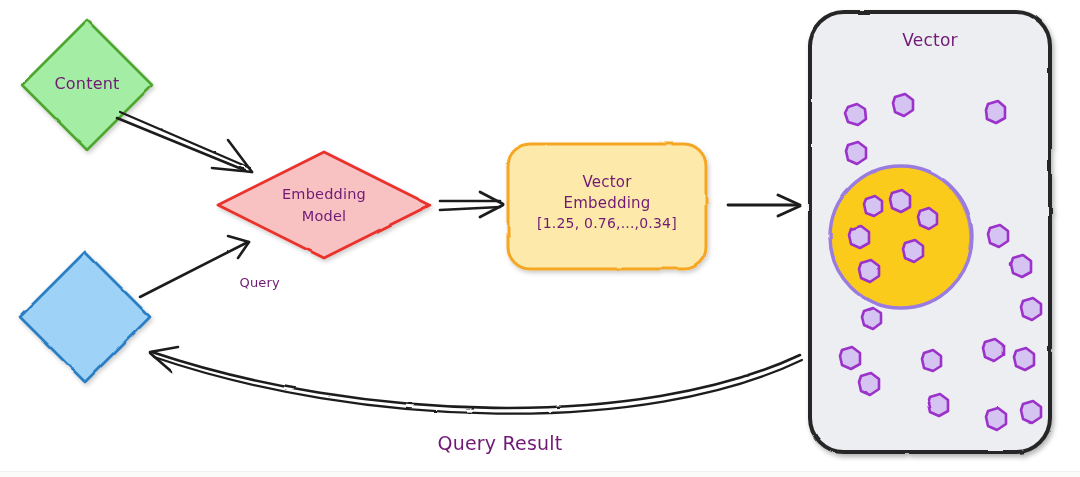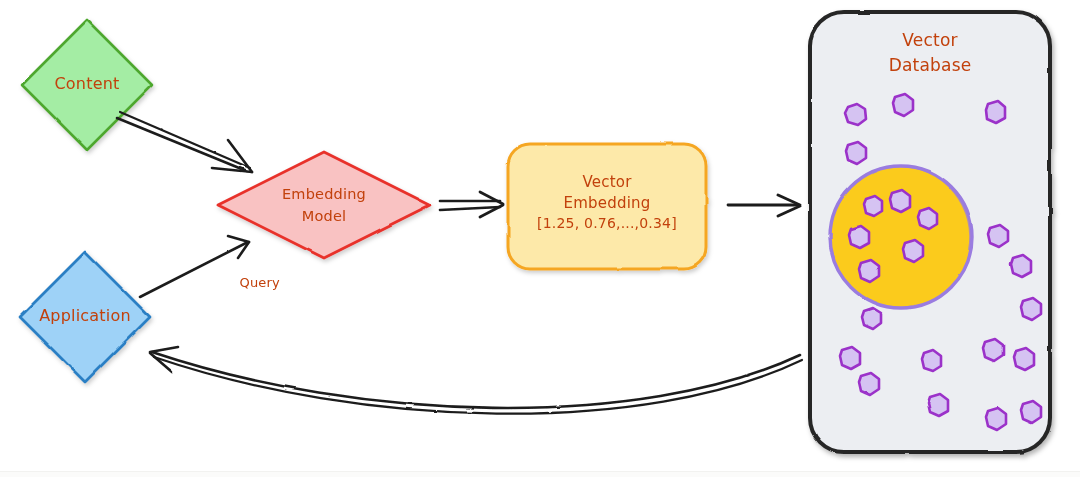--- a/index.html
+++ b/index.html
@@ -7,21 +7,21 @@
     width:1080px;height:477px;
     font-family:"DejaVu Sans", sans-serif;
     overflow:hidden;
     position:relative;
   }
   #canvas{position:relative;width:1080px;height:477px;background:#ffffff;}
   #canvas svg{position:absolute;left:0;top:0;}
   .lbl{
     position:absolute;
     font-family:"DejaVu Sans", sans-serif;
-    color:#c2410c;
+    color:#701a75;
     text-align:center;
     white-space:nowrap;
     pointer-events:none;
     letter-spacing:.2px;
   }
   .node-lbl{font-size:16px;line-height:20px;}
   .node-lbl.small{font-size:14.5px;line-height:19px;}
   .edge-lbl{font-size:13px;}
   .big-lbl{font-size:19px;}
   .db-title{font-size:17px;line-height:25px;}
@@ -148,22 +148,21 @@
 
   <div class="lbl node-lbl" style="left:22px;top:74px;width:130px;">Content</div>
 
   <div class="lbl node-lbl small" style="left:234px;top:185px;width:180px;">Embedding</div>
   <div class="lbl node-lbl small" style="left:234px;top:207px;width:180px;">Model</div>
 
   <div class="lbl vec-lbl" style="left:508px;top:172px;width:198px;">Vector</div>
   <div class="lbl vec-lbl" style="left:508px;top:193px;width:198px;">Embedding</div>
   <div class="lbl vec-arr" style="left:498px;top:215px;width:218px;">[1.25, 0.76,...,0.34]</div>
 
-  <div class="lbl node-lbl" style="left:10px;top:306px;width:150px;">Application</div>
 
   <div class="lbl db-title" style="left:810px;top:28px;width:240px;">Vector</div>
-  <div class="lbl db-title" style="left:810px;top:53px;width:240px;">Database</div>
 
   <div class="lbl edge-lbl" style="left:150px;top:275px;width:130px;text-align:right;">Query</div>
 
+  <div class="lbl big-lbl" style="left:330px;top:432px;width:340px;">Query Result</div>
 
   <div class="bottom-rule"></div>
 </div>
 
 </body></html>

